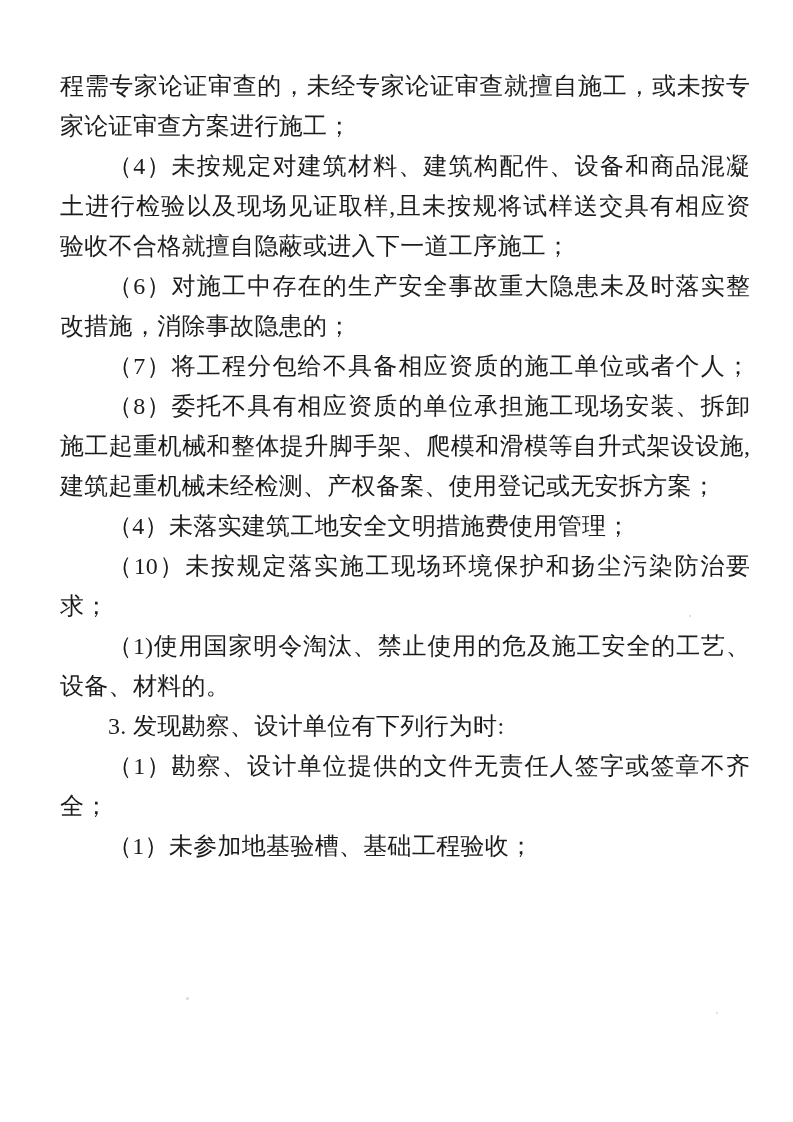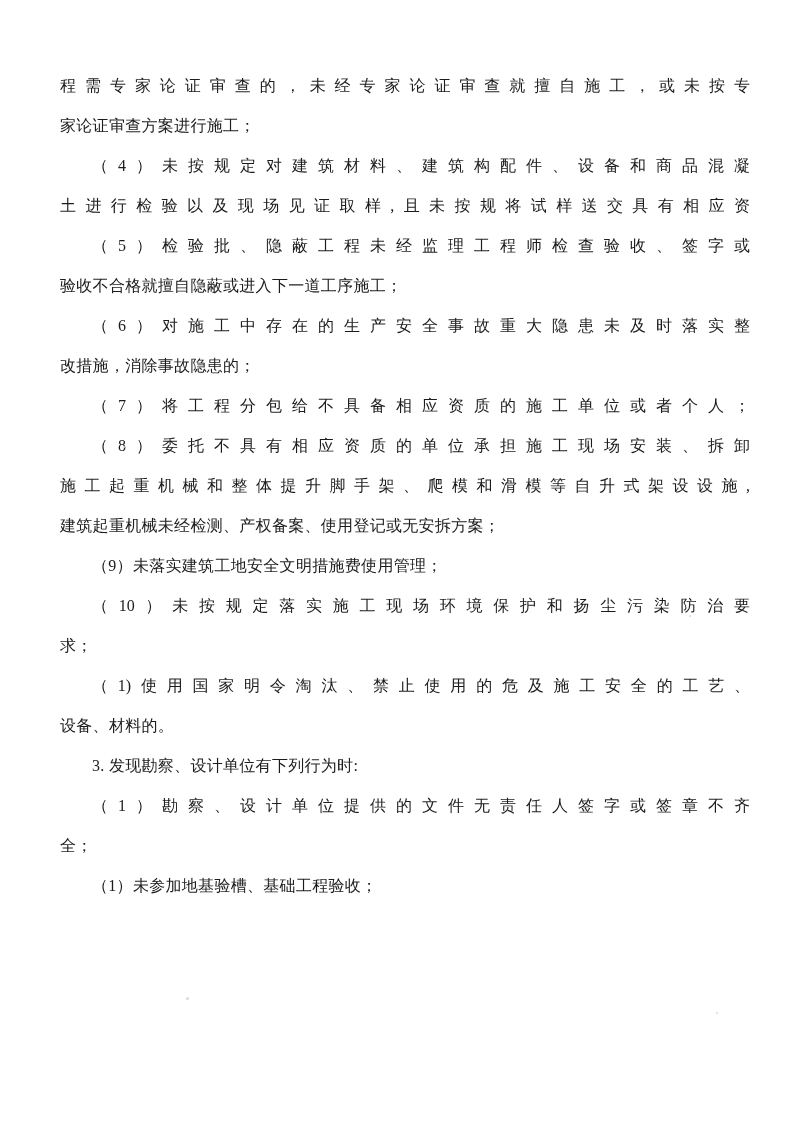--- a/index.html
+++ b/index.html
@@ -21,21 +21,21 @@
     font-family: "Liberation Serif", "DejaVu Serif", serif;
   }
   .text-block {
     position: absolute;
     left: 60px;
     top: 66px;
     width: 690px;
     color: #1c1c1c;
   }
   .line {
-    font-size: 16px;
+    font-size: 24px;
     line-height: 40px;
     height: 40px;
     white-space: nowrap;
     text-align: left;
     letter-spacing: 0.3px;
   }
   .line.justify {
     white-space: normal;
     text-align: justify;
     text-align-last: justify;
@@ -52,29 +52,28 @@
 </style>
 </head>
 <body style="background: rgb(255, 255, 255);">
 
 <div class="page">
   <div class="text-block" style="color: rgb(28, 28, 28);">
       <div class="line justify">程需专家论证审查的，未经专家论证审查就擅自施工，或未按专</div>
       <div class="line">家论证审查方案进行施工；</div>
       <div class="line indent justify">（4）未按规定对建筑材料、建筑构配件、设备和商品混凝</div>
       <div class="line justify">土进行检验以及现场见证取样,且未按规将试样送交具有相应资</div>
-      <div class="line indent justify">（5）检验批、隐蔽工程未经监理工程师检查验收、签字或</div>
       <div class="line">验收不合格就擅自隐蔽或进入下一道工序施工；</div>
       <div class="line indent justify">（6）对施工中存在的生产安全事故重大隐患未及时落实整</div>
       <div class="line">改措施，消除事故隐患的；</div>
       <div class="line indent justify">（7）将工程分包给不具备相应资质的施工单位或者个人；</div>
       <div class="line indent justify">（8）委托不具有相应资质的单位承担施工现场安装、拆卸</div>
       <div class="line justify">施工起重机械和整体提升脚手架、爬模和滑模等自升式架设设施,</div>
       <div class="line">建筑起重机械未经检测、产权备案、使用登记或无安拆方案；</div>
-      <div class="line indent">（9）未落实建筑工地安全文明措施费使用管理；</div>
+      <div class="line indent">（4）未落实建筑工地安全文明措施费使用管理；</div>
       <div class="line indent justify">（10）未按规定落实施工现场环境保护和扬尘污染防治要</div>
       <div class="line">求；</div>
       <div class="line indent justify">（1)使用国家明令淘汰、禁止使用的危及施工安全的工艺、</div>
       <div class="line">设备、材料的。</div>
       <div class="line indent">3. 发现勘察、设计单位有下列行为时:</div>
       <div class="line indent justify">（1）勘察、设计单位提供的文件无责任人签字或签章不齐</div>
       <div class="line">全；</div>
       <div class="line indent">（1）未参加地基验槽、基础工程验收；</div>
     </div>
   <div class="speck" style="left: 186px; top: 997px; width: 3px; height: 3px;"></div>

